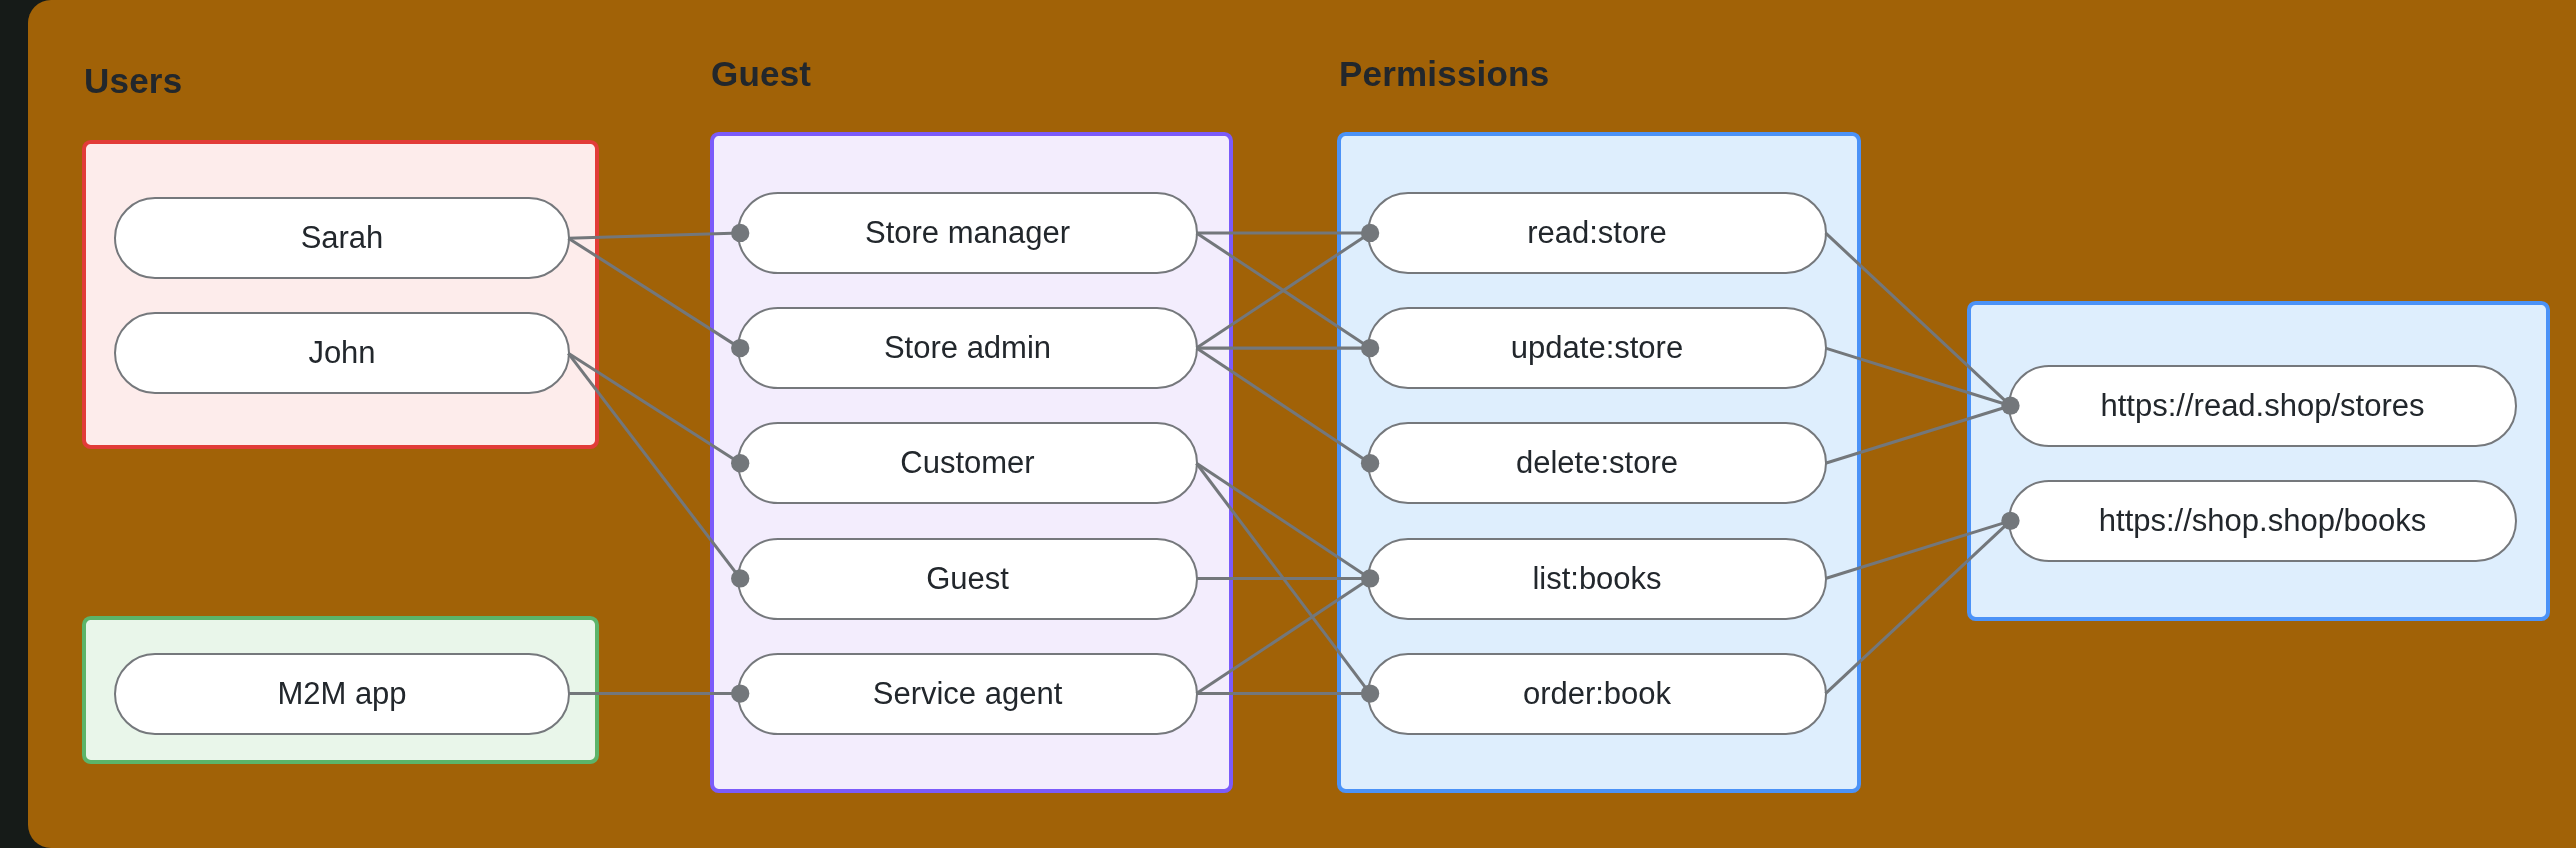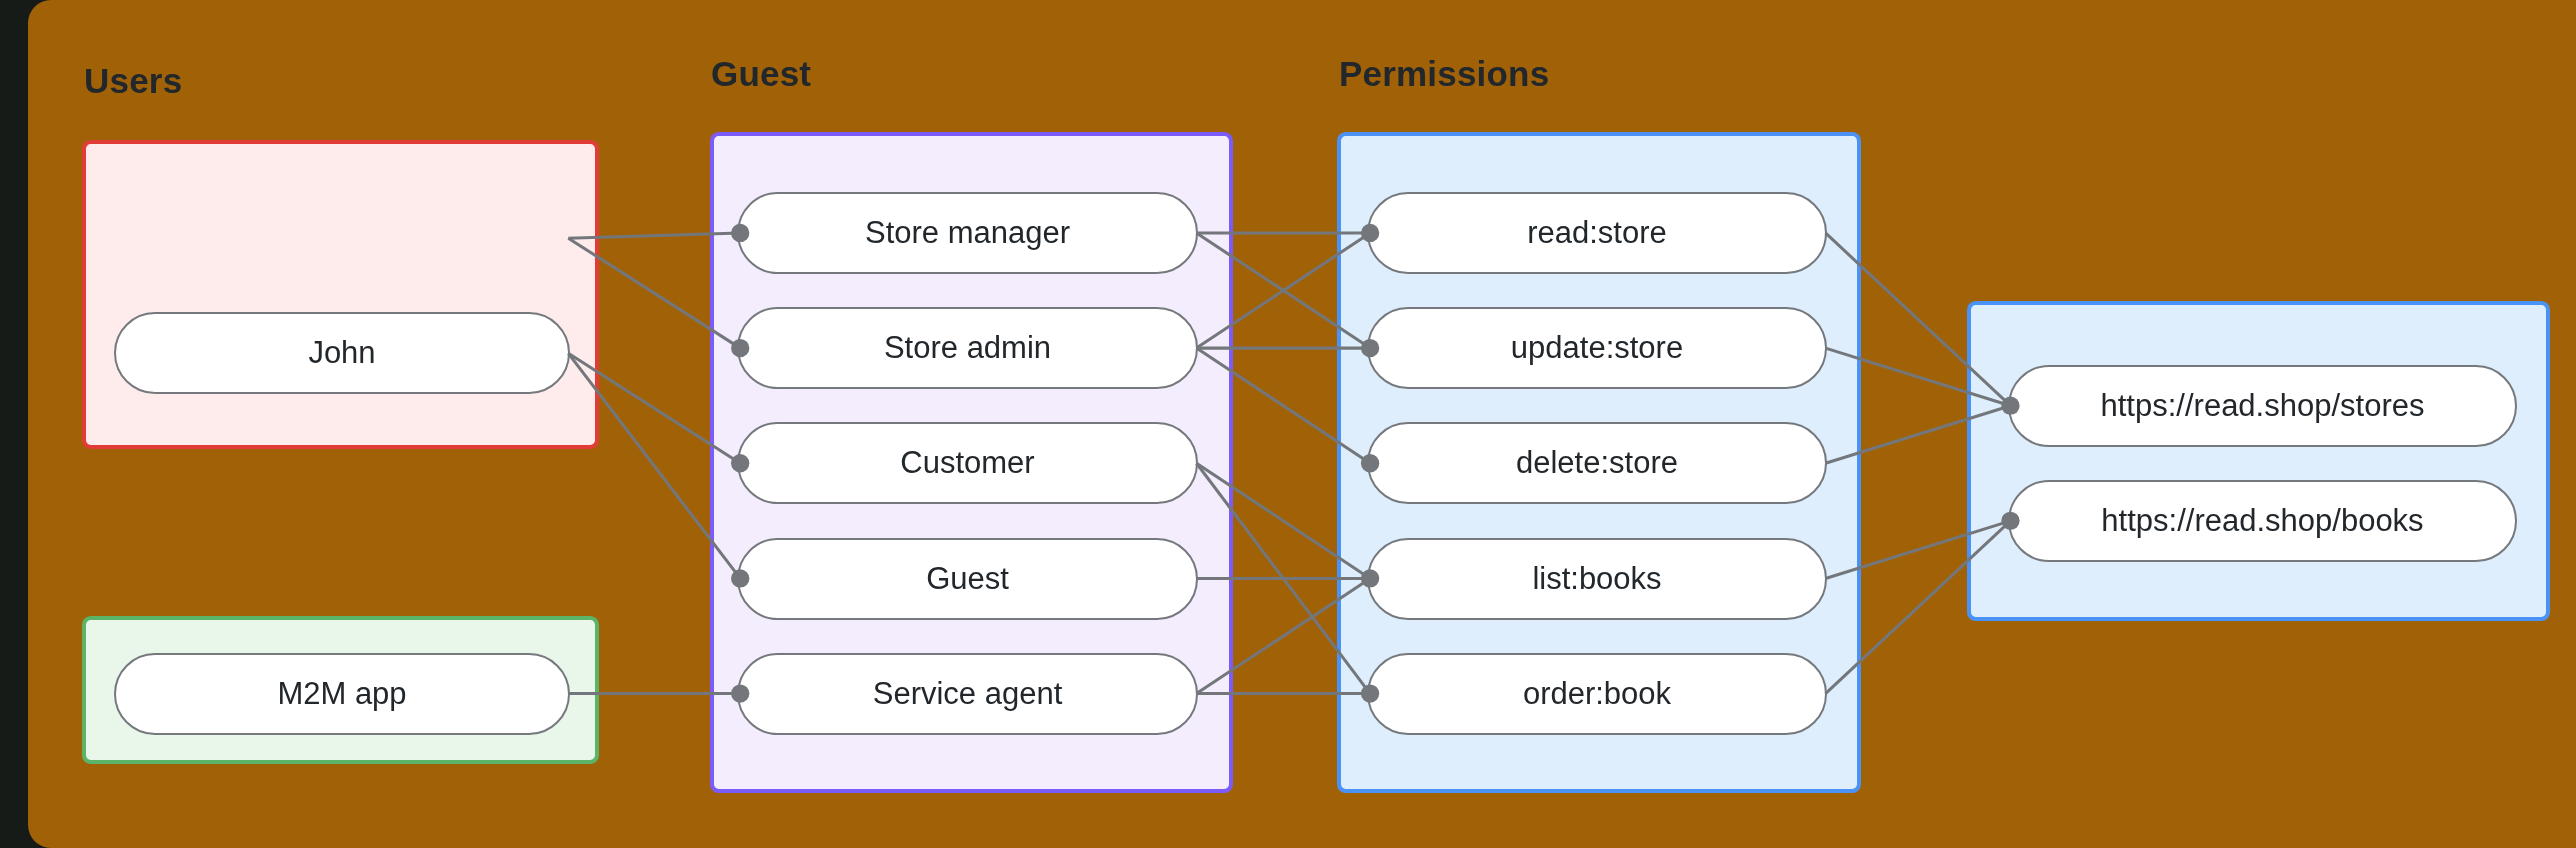--- a/index.html
+++ b/index.html
@@ -51,40 +51,41 @@
     z-index: 3;
     pointer-events: none;
   }
 </style>
 </head>
 <body style="background: rgb(22, 27, 24);">
 
 <div id="stage" style="background: #a16207; margin-left: 28px;">
     <div class="group-box" style="left: 54px; top: 140px; width: 517px; height: 309px; border-color: rgb(226, 60, 56); background: rgb(253, 236, 235);"></div>
     <div class="group-label" style="left: 56px; top: 61px; color: rgb(34, 39, 44);">Users</div>
+    <div class="node-pill" style="left: 86px; top: 197px; width: 456px; border-color: rgb(117, 120, 124); background: rgb(255, 255, 255); color: rgb(34, 39, 44);">Sarah</div>
     <div class="node-pill" style="left: 86px; top: 312px; width: 456px; border-color: rgb(117, 120, 124); background: rgb(255, 255, 255); color: rgb(34, 39, 44);">John</div>
     <div class="group-box" style="left: 54px; top: 616px; width: 517px; height: 148px; border-color: rgb(92, 180, 105); background: rgb(233, 246, 234);"></div>
     <div class="node-pill" style="left: 86px; top: 653px; width: 456px; border-color: rgb(117, 120, 124); background: rgb(255, 255, 255); color: rgb(34, 39, 44);">M2M app</div>
     <div class="group-box" style="left: 682px; top: 132px; width: 523px; height: 661px; border-color: rgb(123, 91, 250); background: rgb(243, 237, 253);"></div>
     <div class="group-label" style="left: 683px; top: 54px; color: rgb(34, 39, 44);">Guest</div>
     <div class="node-pill" style="left: 709px; top: 192px; width: 461px; border-color: rgb(117, 120, 124); background: rgb(255, 255, 255); color: rgb(34, 39, 44);">Store manager</div>
     <div class="node-pill" style="left: 709px; top: 307px; width: 461px; border-color: rgb(117, 120, 124); background: rgb(255, 255, 255); color: rgb(34, 39, 44);">Store admin</div>
     <div class="node-pill" style="left: 709px; top: 422px; width: 461px; border-color: rgb(117, 120, 124); background: rgb(255, 255, 255); color: rgb(34, 39, 44);">Customer</div>
     <div class="node-pill" style="left: 709px; top: 538px; width: 461px; border-color: rgb(117, 120, 124); background: rgb(255, 255, 255); color: rgb(34, 39, 44);">Guest</div>
     <div class="node-pill" style="left: 709px; top: 653px; width: 461px; border-color: rgb(117, 120, 124); background: rgb(255, 255, 255); color: rgb(34, 39, 44);">Service agent</div>
     <div class="group-box" style="left: 1309px; top: 132px; width: 524px; height: 661px; border-color: rgb(75, 146, 247); background: rgb(222, 238, 253);"></div>
     <div class="group-label" style="left: 1311px; top: 54px; color: rgb(34, 39, 44);">Permissions</div>
     <div class="node-pill" style="left: 1339px; top: 192px; width: 460px; border-color: rgb(117, 120, 124); background: rgb(255, 255, 255); color: rgb(34, 39, 44);">read:store</div>
     <div class="node-pill" style="left: 1339px; top: 307px; width: 460px; border-color: rgb(117, 120, 124); background: rgb(255, 255, 255); color: rgb(34, 39, 44);">update:store</div>
     <div class="node-pill" style="left: 1339px; top: 422px; width: 460px; border-color: rgb(117, 120, 124); background: rgb(255, 255, 255); color: rgb(34, 39, 44);">delete:store</div>
     <div class="node-pill" style="left: 1339px; top: 538px; width: 460px; border-color: rgb(117, 120, 124); background: rgb(255, 255, 255); color: rgb(34, 39, 44);">list:books</div>
     <div class="node-pill" style="left: 1339px; top: 653px; width: 460px; border-color: rgb(117, 120, 124); background: rgb(255, 255, 255); color: rgb(34, 39, 44);">order:book</div>
     <div class="group-box" style="left: 1939px; top: 301px; width: 583px; height: 320px; border-color: rgb(75, 146, 247); background: rgb(222, 238, 253);"></div>
     <div class="node-pill" style="left: 1980px; top: 365px; width: 509px; border-color: rgb(117, 120, 124); background: rgb(255, 255, 255); color: rgb(34, 39, 44);">https://read.shop/stores</div>
-    <div class="node-pill" style="left: 1980px; top: 480px; width: 509px; border-color: rgb(117, 120, 124); background: rgb(255, 255, 255); color: rgb(34, 39, 44);">https://read.shop/books</div>
+    <div class="node-pill" style="left: 1980px; top: 480px; width: 509px; border-color: rgb(117, 120, 124); background: rgb(255, 255, 255); color: rgb(34, 39, 44);">https://shop.shop/books</div>
     <svg id="edge-layer" width="2576" height="848" viewBox="0 0 2952 972">
       <line x1="619" y1="273" x2="816" y2="267" stroke="#73777b" stroke-width="3.5"></line>
       <line x1="619" y1="273" x2="816" y2="399" stroke="#73777b" stroke-width="3.5"></line>
       <line x1="619" y1="405" x2="816" y2="531" stroke="#73777b" stroke-width="3.5"></line>
       <line x1="619" y1="405" x2="816" y2="663" stroke="#73777b" stroke-width="3.5"></line>
       <line x1="619" y1="795" x2="816" y2="795" stroke="#73777b" stroke-width="3.5"></line>
       <line x1="1339" y1="267" x2="1538" y2="267" stroke="#73777b" stroke-width="3.5"></line>
       <line x1="1339" y1="267" x2="1538" y2="399" stroke="#73777b" stroke-width="3.5"></line>
       <line x1="1339" y1="399" x2="1538" y2="267" stroke="#73777b" stroke-width="3.5"></line>
       <line x1="1339" y1="399" x2="1538" y2="399" stroke="#73777b" stroke-width="3.5"></line>

